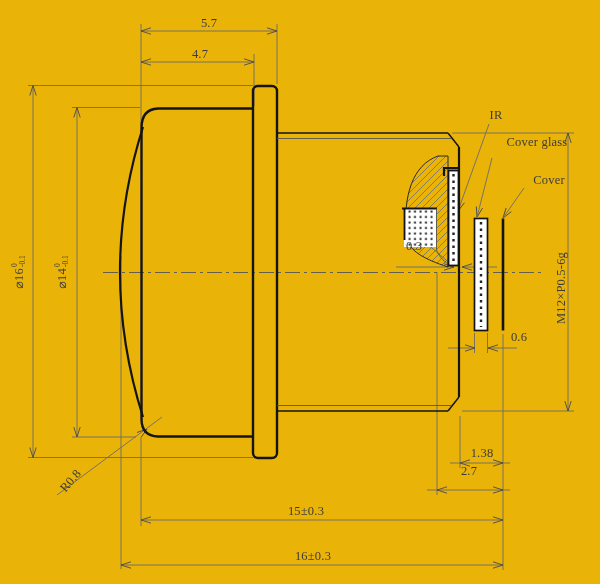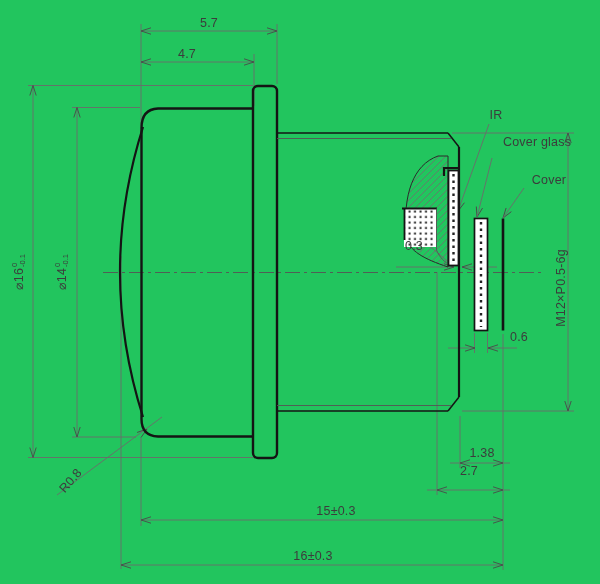--- a/index.html
+++ b/index.html
@@ -1,18 +1,18 @@
 <!DOCTYPE html>
 <html><head>
 <meta charset="utf-8">
 <style>
   html,body{margin:0;padding:0;background:#fff;}
   #stage{
-    position:relative;width:600px;height:584px;background:#22c55e;overflow:hidden;
-    font-family:Liberation Sans, sans-serif;color:#3f3f3f;
+    position:relative;width:600px;height:584px;background:#eab308;overflow:hidden;
+    font-family:Liberation Serif, serif;color:#3f3f3f;
   }
   #stage svg{position:absolute;left:0;top:0;}
   .lbl{
     position:absolute;transform:translate(-50%,-50%);
     font-size:12.5px;line-height:13px;white-space:nowrap;color:#3c3c3c;
     letter-spacing:0.2px;
   }
   .lbl.rot{transform:translate(-50%,-50%) rotate(-90deg);}
   .lbl.rot49{transform:translate(-50%,-50%) rotate(-49deg);}
   .dia{display:flex;align-items:center;gap:1px;}
@@ -200,21 +200,21 @@
       <g>
         <rect x="474.5" y="218.5" width="13" height="112" fill="#fff" stroke="#141414" stroke-width="1.7"></rect>
         <path d="M481,222 V327" stroke="#222" stroke-width="2.4" stroke-dasharray="2.5 4" fill="none"></path>
       </g>
 
       <path d="M503,218.5 V330.5" stroke="#141414" stroke-width="2.6" fill="none"></path>
     </g>
   </svg>
 
   <div class="lbl" style="left:209px;top:23px">5.7</div>
-  <div class="lbl" style="left:187px;top:54px">4.7</div>
+  <div class="lbl" style="left:200px;top:54px">4.7</div>
 
   <div class="lbl rot dia" style="left:19px;top:272px">
     <span>⌀16</span>
     <span class="tol">
       <i>0</i>
       <i>-0.1</i>
     </span>
   </div>
   <div class="lbl rot dia" style="left:62px;top:272px">
     <span>⌀14</span>
@@ -230,16 +230,16 @@
 
   <div class="lbl rot" style="left:561px;top:288px">M12×P0.5-6g</div>
 
   <div class="lbl" style="left:414px;top:246px">0.3</div>
   <div class="lbl" style="left:519px;top:337px">0.6</div>
 
   <div class="lbl rot49" style="left:71px;top:481px">R0.8</div>
 
   <div class="lbl" style="left:482px;top:453px">1.38</div>
   <div class="lbl" style="left:469px;top:471px">2.7</div>
-  <div class="lbl" style="left:336px;top:511px">15±0.3</div>
+  <div class="lbl" style="left:306px;top:511px">15±0.3</div>
   <div class="lbl" style="left:313px;top:556px">16±0.3</div>
 
 </div>
 
 </body></html>

